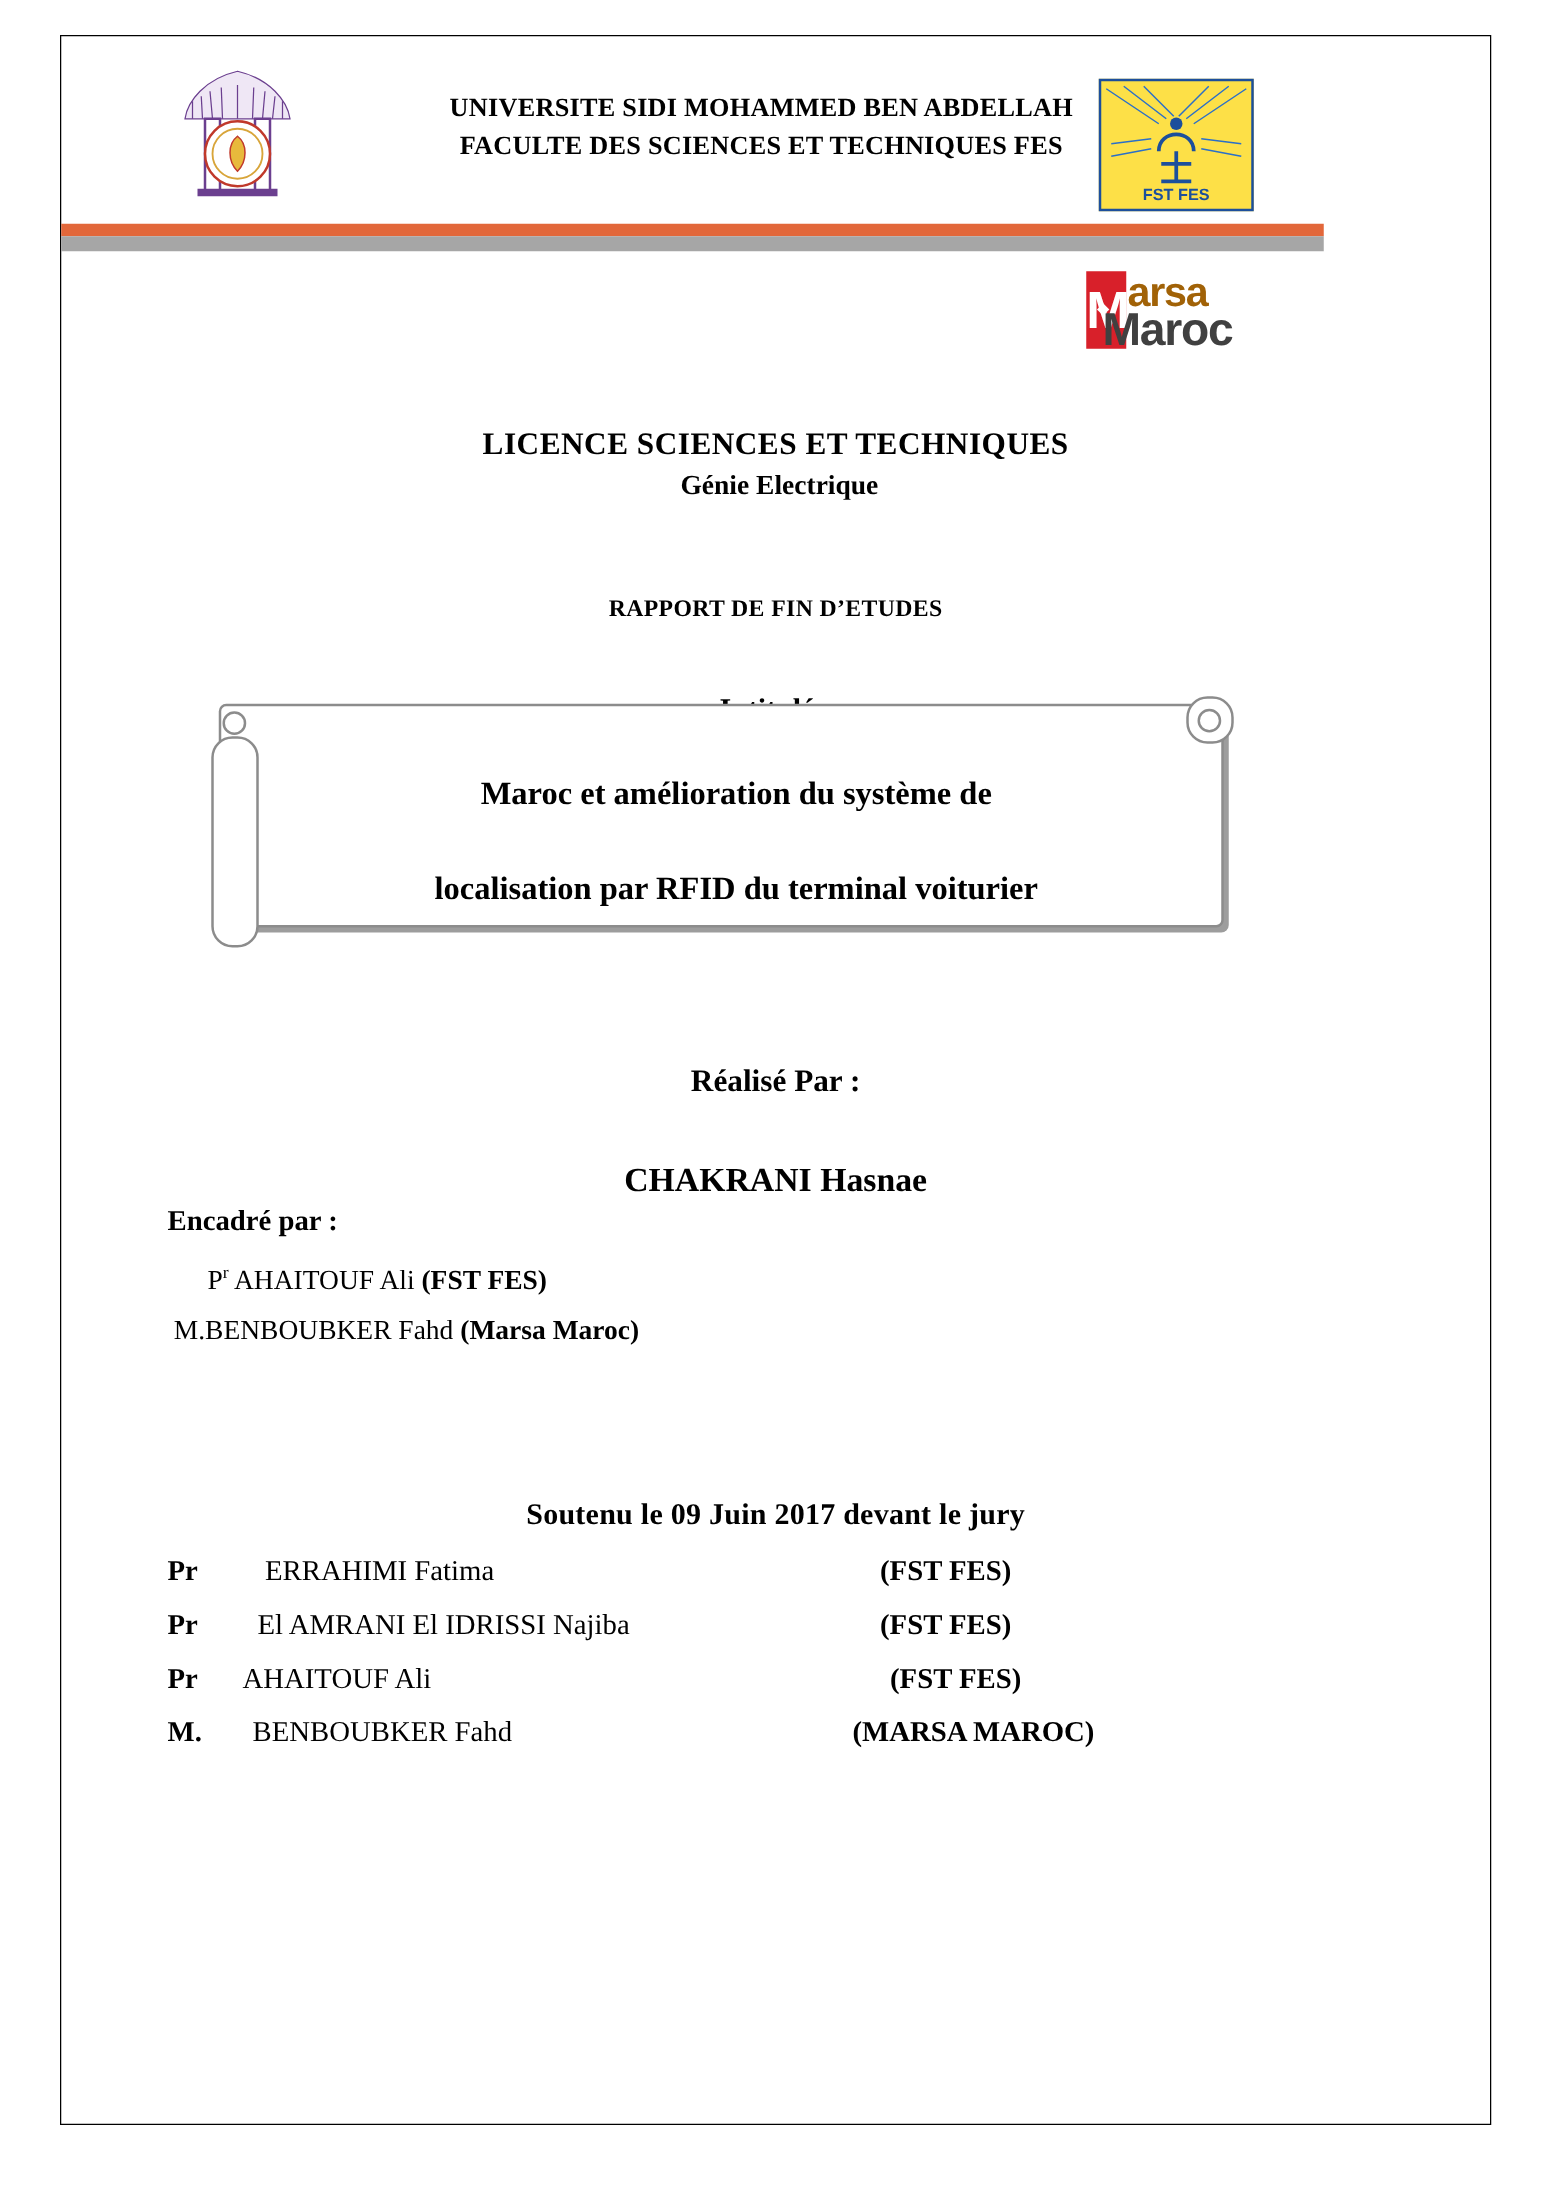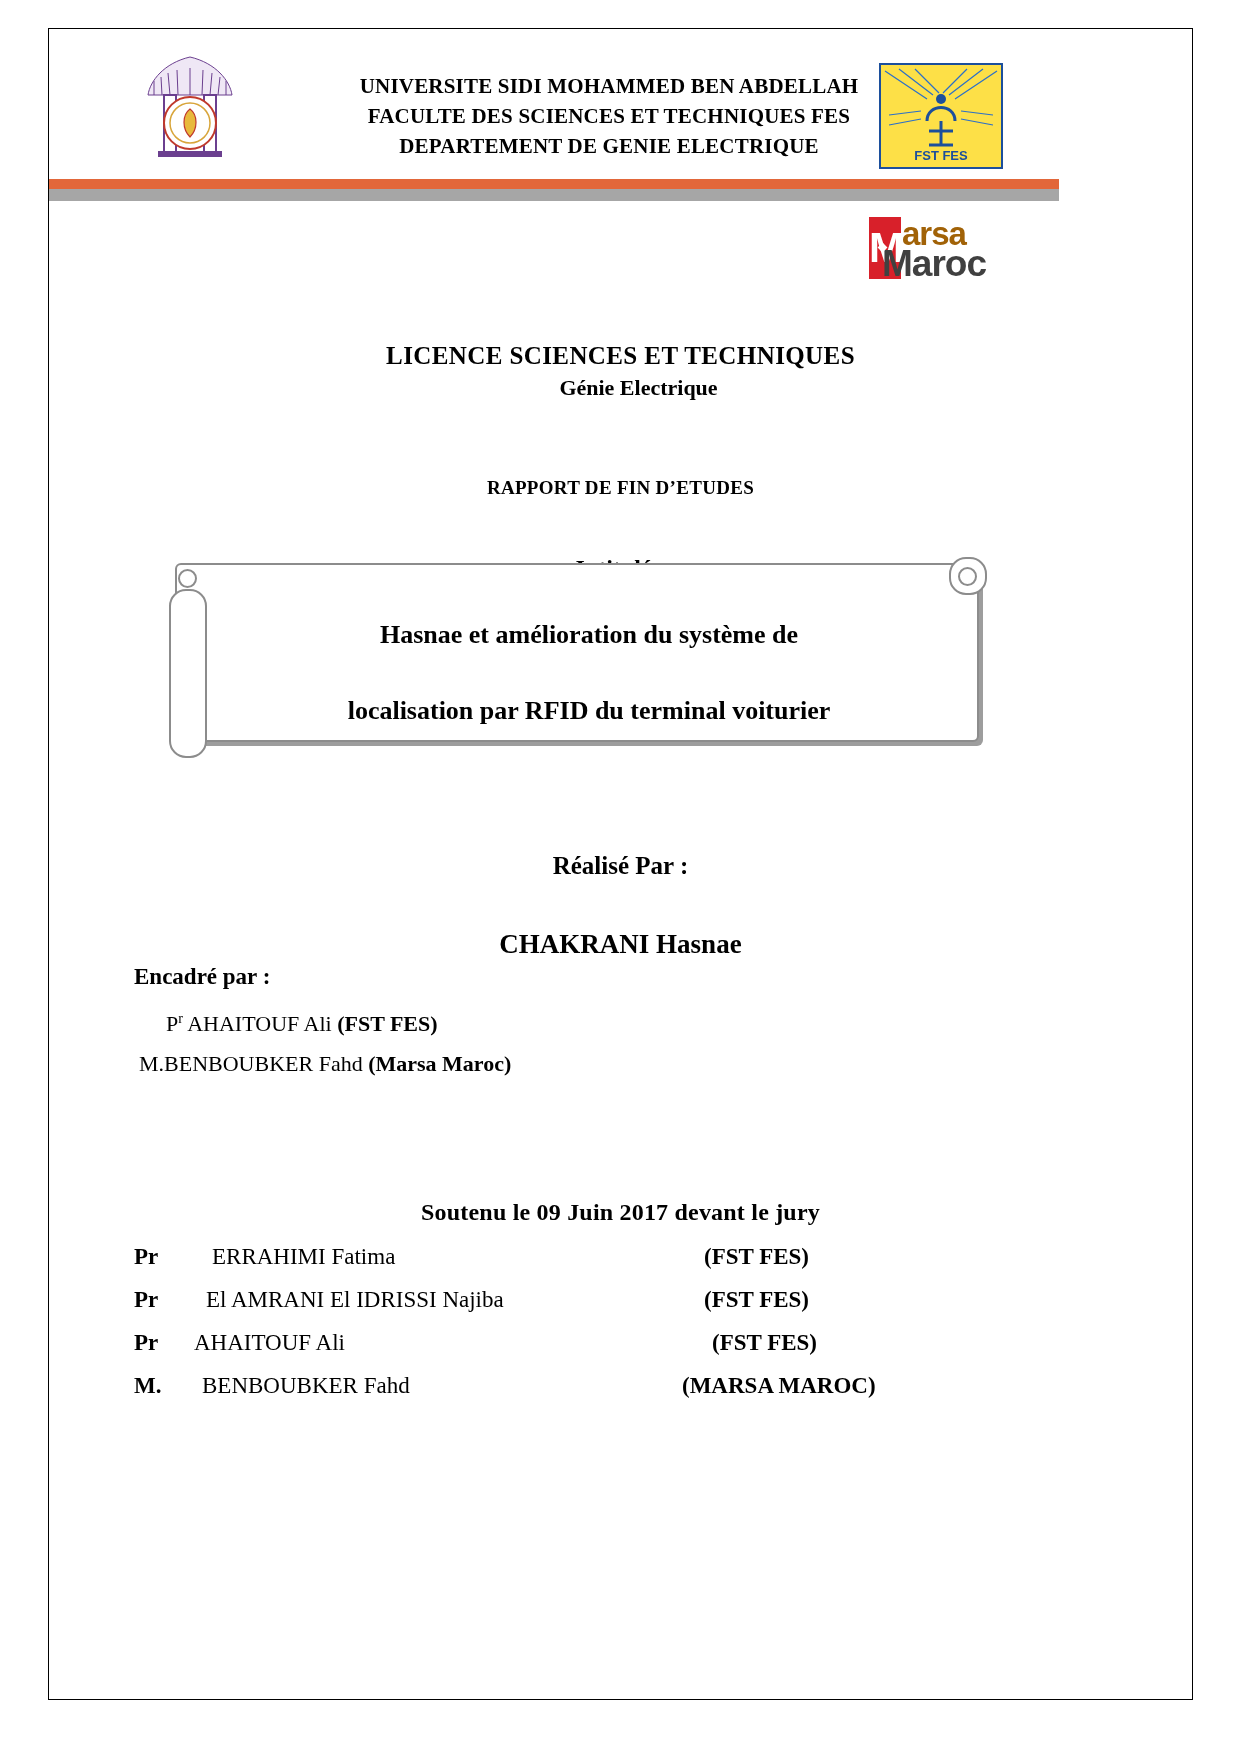--- a/index.html
+++ b/index.html
@@ -147,21 +147,21 @@
   .center { text-align: center; margin-top: 48px; }
   .t-licence {
     position: absolute;
     left: 0; top: 265px; width: 100%;
     font-weight: bold;
     font-size: 25px;
     letter-spacing: 0.4px;
   }
   .t-genie {
     position: absolute;
-    left: 18px; top: 298px; width: 100%;
+    left: 3px; top: 298px; width: 100%;
     font-weight: bold;
     font-size: 22px;
   }
   .t-rapport {
     position: absolute;
     left: 0; top: 400px; width: 100%;
     font-weight: bold;
     font-size: 19px;
     letter-spacing: 0.3px;
   }
@@ -329,21 +329,20 @@
         <circle cx="56" cy="72" r="26" fill="#fff" stroke="#c0392b" stroke-width="2"></circle>
         <circle cx="56" cy="72" r="20" fill="none" stroke="#d8a53a" stroke-width="1.5"></circle>
         <path d="M56 58 C48 64 48 78 56 86 C64 78 64 64 56 58 Z" fill="#e8b93c" stroke="#c0392b" stroke-width="1.2"></path>
         <rect x="24" y="100" width="64" height="6" fill="#6b3f8f"></rect>
       </svg>
     </div>
 
     <div class="header-titles">
       <div>UNIVERSITE SIDI MOHAMMED BEN ABDELLAH</div>
       <div>FACULTE DES SCIENCES ET TECHNIQUES FES</div>
-      <div>DEPARTEMENT DE GENIE ELECTRIQUE</div>
     </div>
 
     <div class="fst-logo">
       <svg class="rays" viewBox="0 0 120 102" width="120" height="102">
         <g stroke="#2a6fc9" stroke-width="1.2" fill="none">
           <path d="M4 6 L46 34 M18 4 L52 30 M34 4 L58 28 M116 6 L74 34 M102 4 L68 30 M86 4 L62 28"></path>
           <path d="M8 50 L40 46 M8 60 L40 54 M112 50 L80 46 M112 60 L80 54"></path>
         </g>
         <g fill="none" stroke="#1c4f9c" stroke-width="3">
           <path d="M46 56 C46 38 74 38 74 56"></path>
@@ -373,21 +372,21 @@
   <div class="t-intitule center">Intitulé :</div>
 
   <div class="scroll">
     <div class="shadow"></div>
     <div class="sheet"></div>
     <div class="curl-right"></div>
     <div class="curl-right-in"></div>
     <div class="curl-left"></div>
     <div class="curl-left-in"></div>
     <div class="title">
-      <div>Hasnae et amélioration du système de</div>
+      <div>Maroc et amélioration du système de</div>
       <div>localisation par RFID du terminal voiturier</div>
     </div>
   </div>
 
   <div class="t-realise center">Réalisé Par :</div>
   <div class="t-author center">CHAKRANI Hasnae</div>
 
   <div class="t-encadre">Encadré par :</div>
   <div class="t-sup1">
     <span>P</span><span class="sup-sm">r</span><span> AHAITOUF Ali </span><b>(FST FES)</b>

